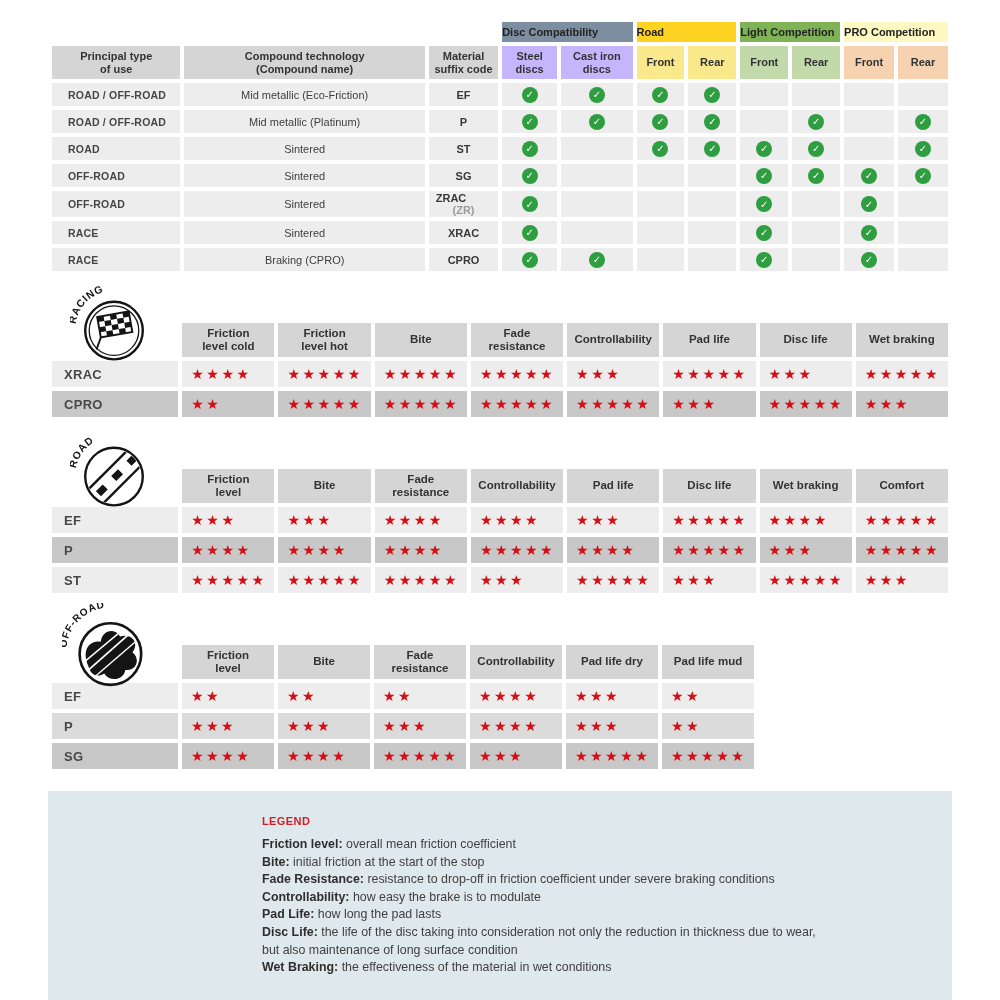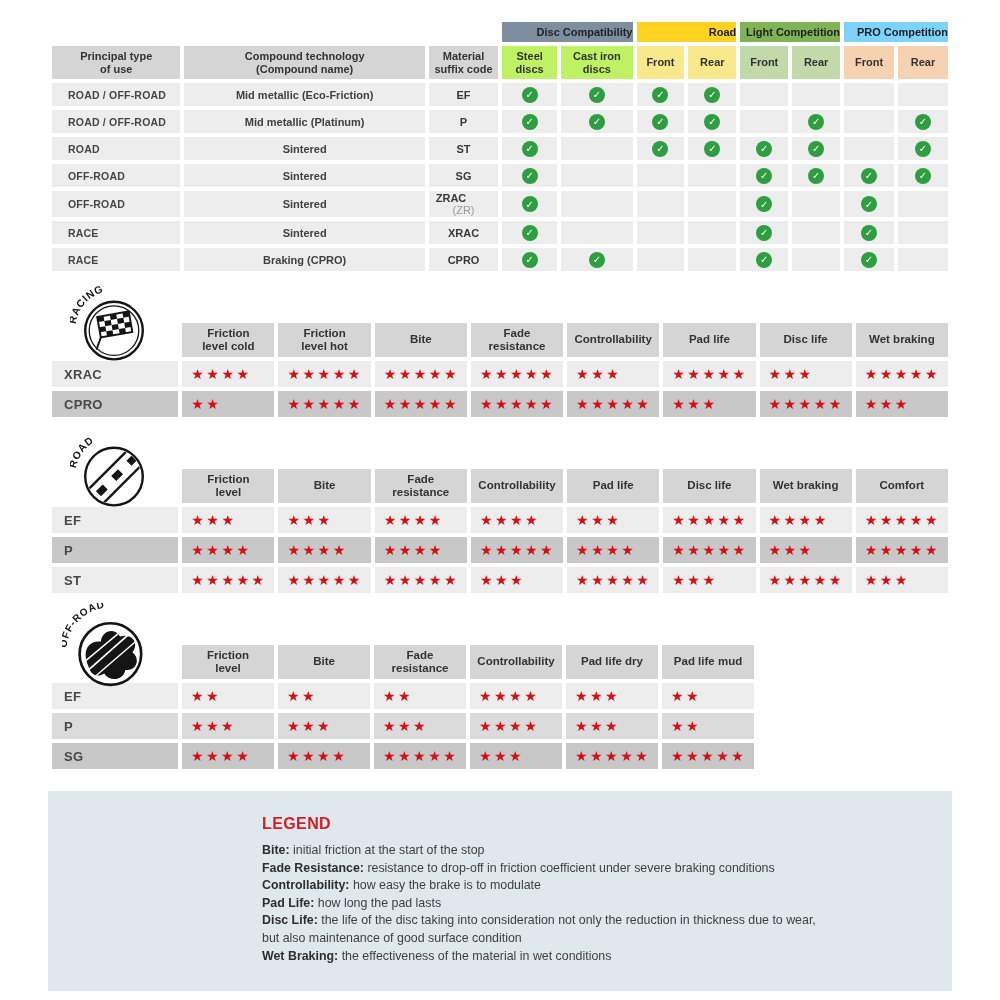--- a/index.html
+++ b/index.html
@@ -3,51 +3,51 @@
 <meta charset="utf-8">
 <style>
   html,body{margin:0;padding:0;background:#fff;}
   body{width:1000px;font-family:"Liberation Sans","DejaVu Sans",sans-serif;color:#3b3b3b;}
   .page{padding:18px 48px 30px 48px;width:904px;}
 
   table{border-collapse:separate;border-spacing:4px;table-layout:fixed;}
   .compat{width:904px;}
   .compat th,.compat td{vertical-align:middle;overflow:hidden;}
   .blank{background:transparent;}
-  th.group{height:20px;font-size:11px;font-weight:700;color:#222;text-align:right;padding:0;}
-  .g-slate{background:#7d8ea1;} .g-yellow{background:#fdd220;} .g-green{background:#7fb356;} .g-orange{background:#7dd3fc;}
-  .s-slate{background:#bef264;} .s-yellow{background:#f9e88c;} .s-green{background:#c2daa9;} .s-orange{background:#f7d2b0;}
+  th.group{height:20px;font-size:11px;font-weight:700;color:#222;text-align:left;padding:0;}
+  .g-slate{background:#7d8ea1;} .g-yellow{background:#fdd220;} .g-green{background:#7fb356;} .g-orange{background:#fef9c3;}
+  .s-slate{background:#c4b5fd;} .s-yellow{background:#f9e88c;} .s-green{background:#c2daa9;} .s-orange{background:#f7d2b0;}
   th.mainhead{background:#d5d5d5;}
   th.mainhead,th.subhead{height:33px;font-size:11px;font-weight:700;color:#333;text-align:center;white-space:pre-line;line-height:1.15;padding:0;}
   .compat td.cell{background:#ededed;height:21px;text-align:center;font-size:11px;}
   .compat td.use{text-align:left;padding-left:16px;font-weight:700;font-size:10.5px;color:#454545;letter-spacing:.2px;}
-  .compat td.compound{font-weight:700;color:#404040;}
+  .compat td.compound{font-weight:400;color:#404040;}
   .compat td.code{font-weight:700;color:#383838;}
-  .compat .note{color:#9a9a9a;font-weight:400;margin-left:25px;}
+  .compat .note{color:#9a9a9a;font-weight:700;margin-left:25px;}
   .check{display:inline-flex;width:16px;height:16px;border-radius:50%;background:#2f9e41;color:#fff;
          font-size:10px;font-weight:700;align-items:center;justify-content:center;
          font-family:"DejaVu Sans",sans-serif;}
 
   .rating-section{position:relative;margin-top:14px;padding-top:30px;}
   .badge{position:absolute;top:-4px;left:22px;width:80px;height:80px;}
   .badge.b-off{left:14px;top:-8px;width:88px;height:88px;}
   .badge svg{width:100%;height:100%;}
   .rt{width:904px;}
   .rt-off{width:710px;}
   .rt th.rhead{background:#d5d5d5;height:34px;font-size:11.5px;font-weight:700;color:#333;
                text-align:center;white-space:pre-line;line-height:1.15;padding:0;}
   .rt td{height:24px;vertical-align:middle;}
   .rt td.rlabel{font-size:13px;font-weight:700;color:#474747;padding-left:12px;letter-spacing:.3px;}
   .rt td.stars{padding-left:9px;color:#d60e15;font-size:14px;letter-spacing:2.5px;
                font-family:"DejaVu Sans",sans-serif;white-space:nowrap;}
   .sh-light{background:#ededed;} .sh-medium{background:#dbdbdb;} .sh-dark{background:#c8c8c8;}
 
   .legend{margin-top:18px;background:#dfe8ec;width:904px;box-sizing:border-box;
           padding:24px 30px 26px 214px;}
-  .legend-title{color:#d01f24;font-weight:700;font-size:16px;letter-spacing:.4px;margin-bottom:9px;}
+  .legend-title{color:#d01f24;font-weight:700;font-size:11px;letter-spacing:.4px;margin-bottom:9px;}
   .legend-item{font-size:12.4px;line-height:17.6px;color:#3f3f3f;}
   .legend-item b{color:#2e2e2e;}
 </style>
 </head>
 <body>
 
 <div class="page">
 
   <table class="compat">
     <colgroup>
@@ -426,23 +426,24 @@
             <td class="stars sh-dark">★★★★★</td>
             <td class="stars sh-dark">★★★★★</td>
           </tr>
         </tbody>
     </table>
   </section>
 
   <div class="legend">
     <div class="legend-title">LEGEND</div>
     <div>
+        <div class="legend-item"><b>Friction level:</b> <span>overall mean friction coefficient</span></div>
         <div class="legend-item"><b>Bite:</b> <span>initial friction at the start of the stop</span></div>
         <div class="legend-item"><b>Fade Resistance:</b> <span>resistance to drop-off in friction coefficient under severe braking conditions</span></div>
         <div class="legend-item"><b>Controllability:</b> <span>how easy the brake is to modulate</span></div>
         <div class="legend-item"><b>Pad Life:</b> <span>how long the pad lasts</span></div>
         <div class="legend-item"><b>Disc Life:</b> <span>the life of the disc taking into consideration not only the reduction in thickness due to wear,</span></div>
-        <div class="legend-item"><span>but also maintenance of good surface condition</span></div>
+        <div class="legend-item"><span>but also maintenance of long surface condition</span></div>
         <div class="legend-item"><b>Wet Braking:</b> <span>the effectiveness of the material in wet conditions</span></div>
       </div>
   </div>
 
 </div>
 
 </body></html>

